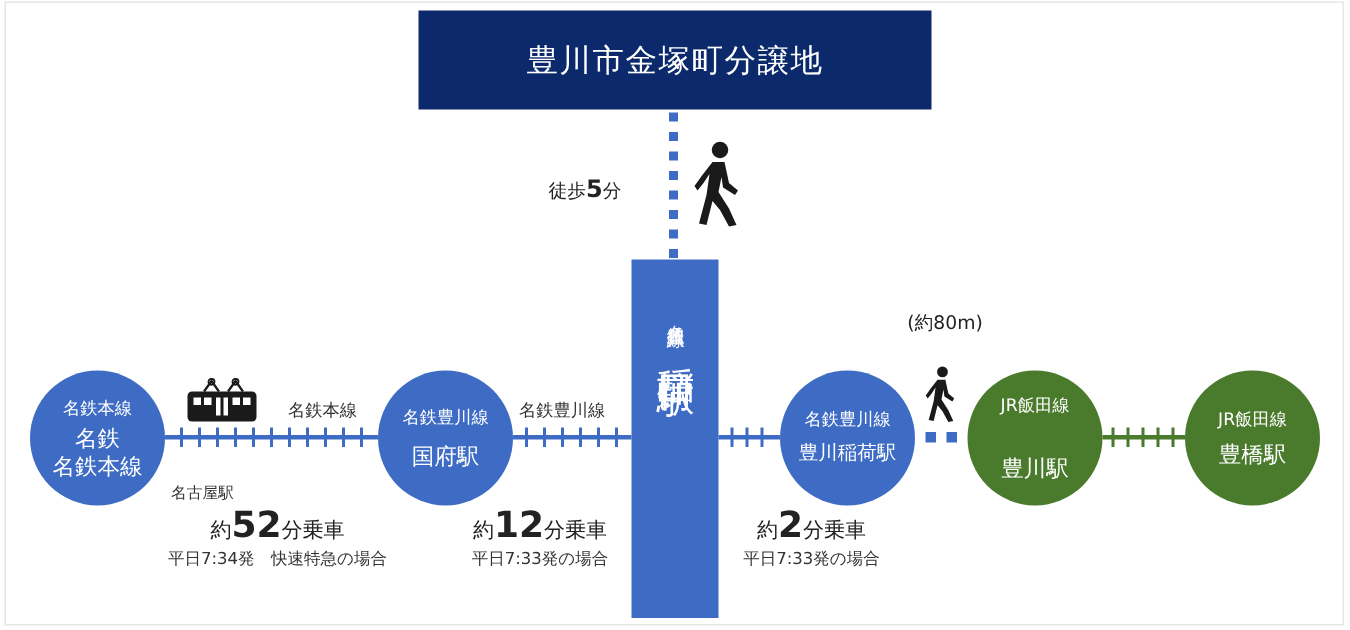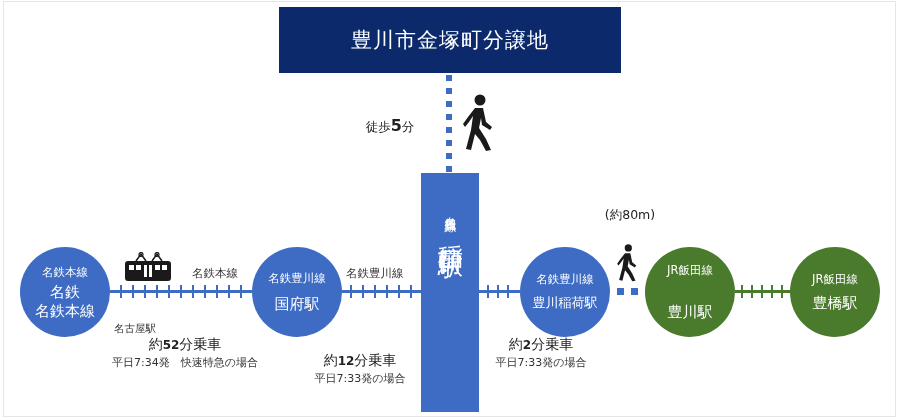--- a/index.html
+++ b/index.html
@@ -37,21 +37,21 @@
   .track.green-t { background:#4a7a2c; }
   .tick { position:absolute; width:2px; height:13px; top:-5px; }
   .blue-t .tick { background:#3e6cc4; }
   .green-t .tick { background:#4a7a2c; }
 
   .line-label { position:absolute; font-size:11.5px; color:#333; }
 
   .ride { position:absolute; text-align:center; color:#222; }
   .ride .pre { font-size:10.5px; color:#333; }
   .ride .main { font-size:14px; }
-  .ride .main b { font-size:12px; font-weight:bold; }
+  .ride .main b { font-size:24px; font-weight:bold; }
   .ride .sub { font-size:11px; color:#333; margin-top:1px; white-space:nowrap; }
 
   .walk { position:absolute; text-align:center; color:#222; line-height:17px; }
   .walk .t { font-size:12.5px; }
   .walk .t b { font-size:16px; }
   .walk .d { font-size:12.5px; }
 
   .icon { position:absolute; }
 </style>
 </head>
@@ -171,21 +171,21 @@
 <svg class="icon" style="left:614px;top:244px;" width="26" height="38" viewBox="0 0 34 58">
   <circle cx="19" cy="6" r="5.5" fill="#1a1a1a"></circle>
   <path d="M14 14 L22 14 L25 28 L31 33 L29 36 L21 31 L20 24 L18 34 L25 45 L30 56 L25 57 L19 46 L14 40 L10 56 L5 55 L10 36 L12 22 L8 28 L4 33 L2 30 L7 23 Z" fill="#1a1a1a"></path>
 </svg>
 
 <div class="ride" style="left:100px;top:322px;width:170px;">
   <div class="pre" style="text-align:left;padding-left:14px;">名古屋駅</div>
   <div class="main"><span>約</span><b>52</b><span>分乗車</span></div>
   <div class="sub">平日7:34発　快速特急の場合</div>
 </div>
-<div class="ride" style="left:300px;top:352px;width:120px;">
+<div class="ride" style="left:300px;top:336px;width:120px;">
   <div class="main"><span>約</span><b>12</b><span>分乗車</span></div>
   <div class="sub">平日7:33発の場合</div>
 </div>
 <div class="ride" style="left:486px;top:336px;width:110px;">
   <div class="main"><span>約</span><b>2</b><span>分乗車</span></div>
   <div class="sub">平日7:33発の場合</div>
 </div>
 <div class="ride" style="left:705px;top:336px;width:120px;">
 </div>
 

